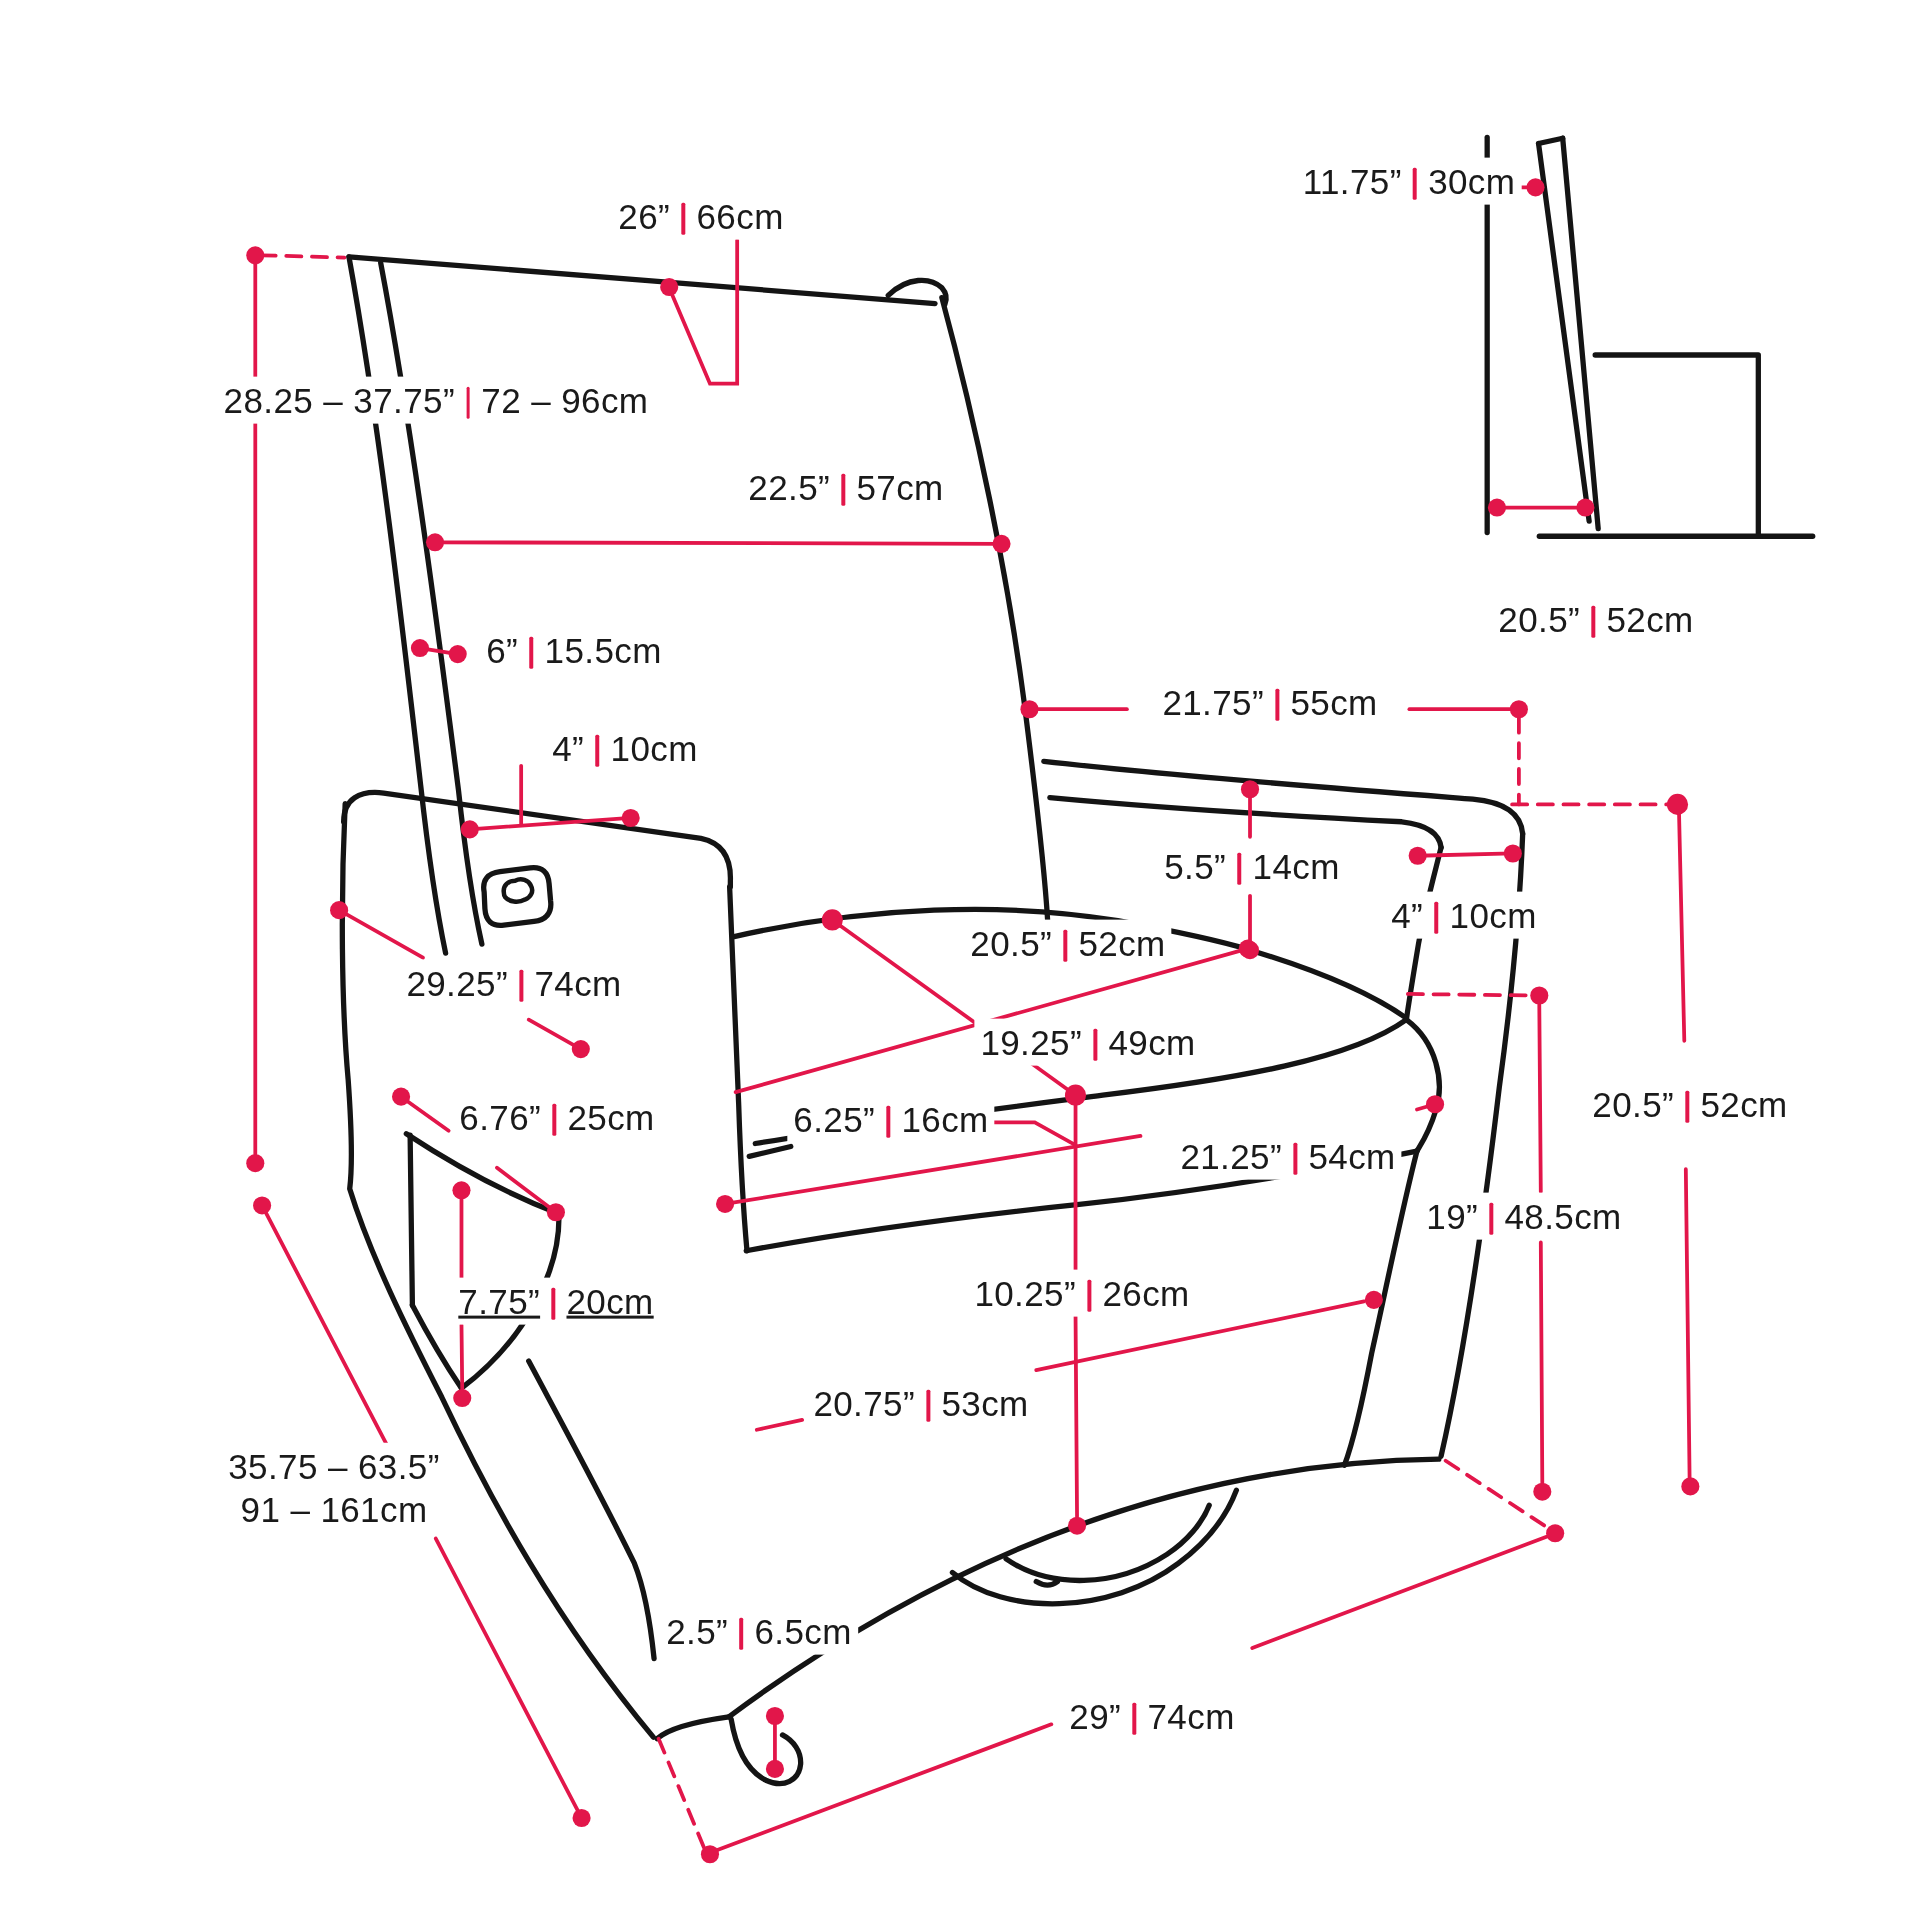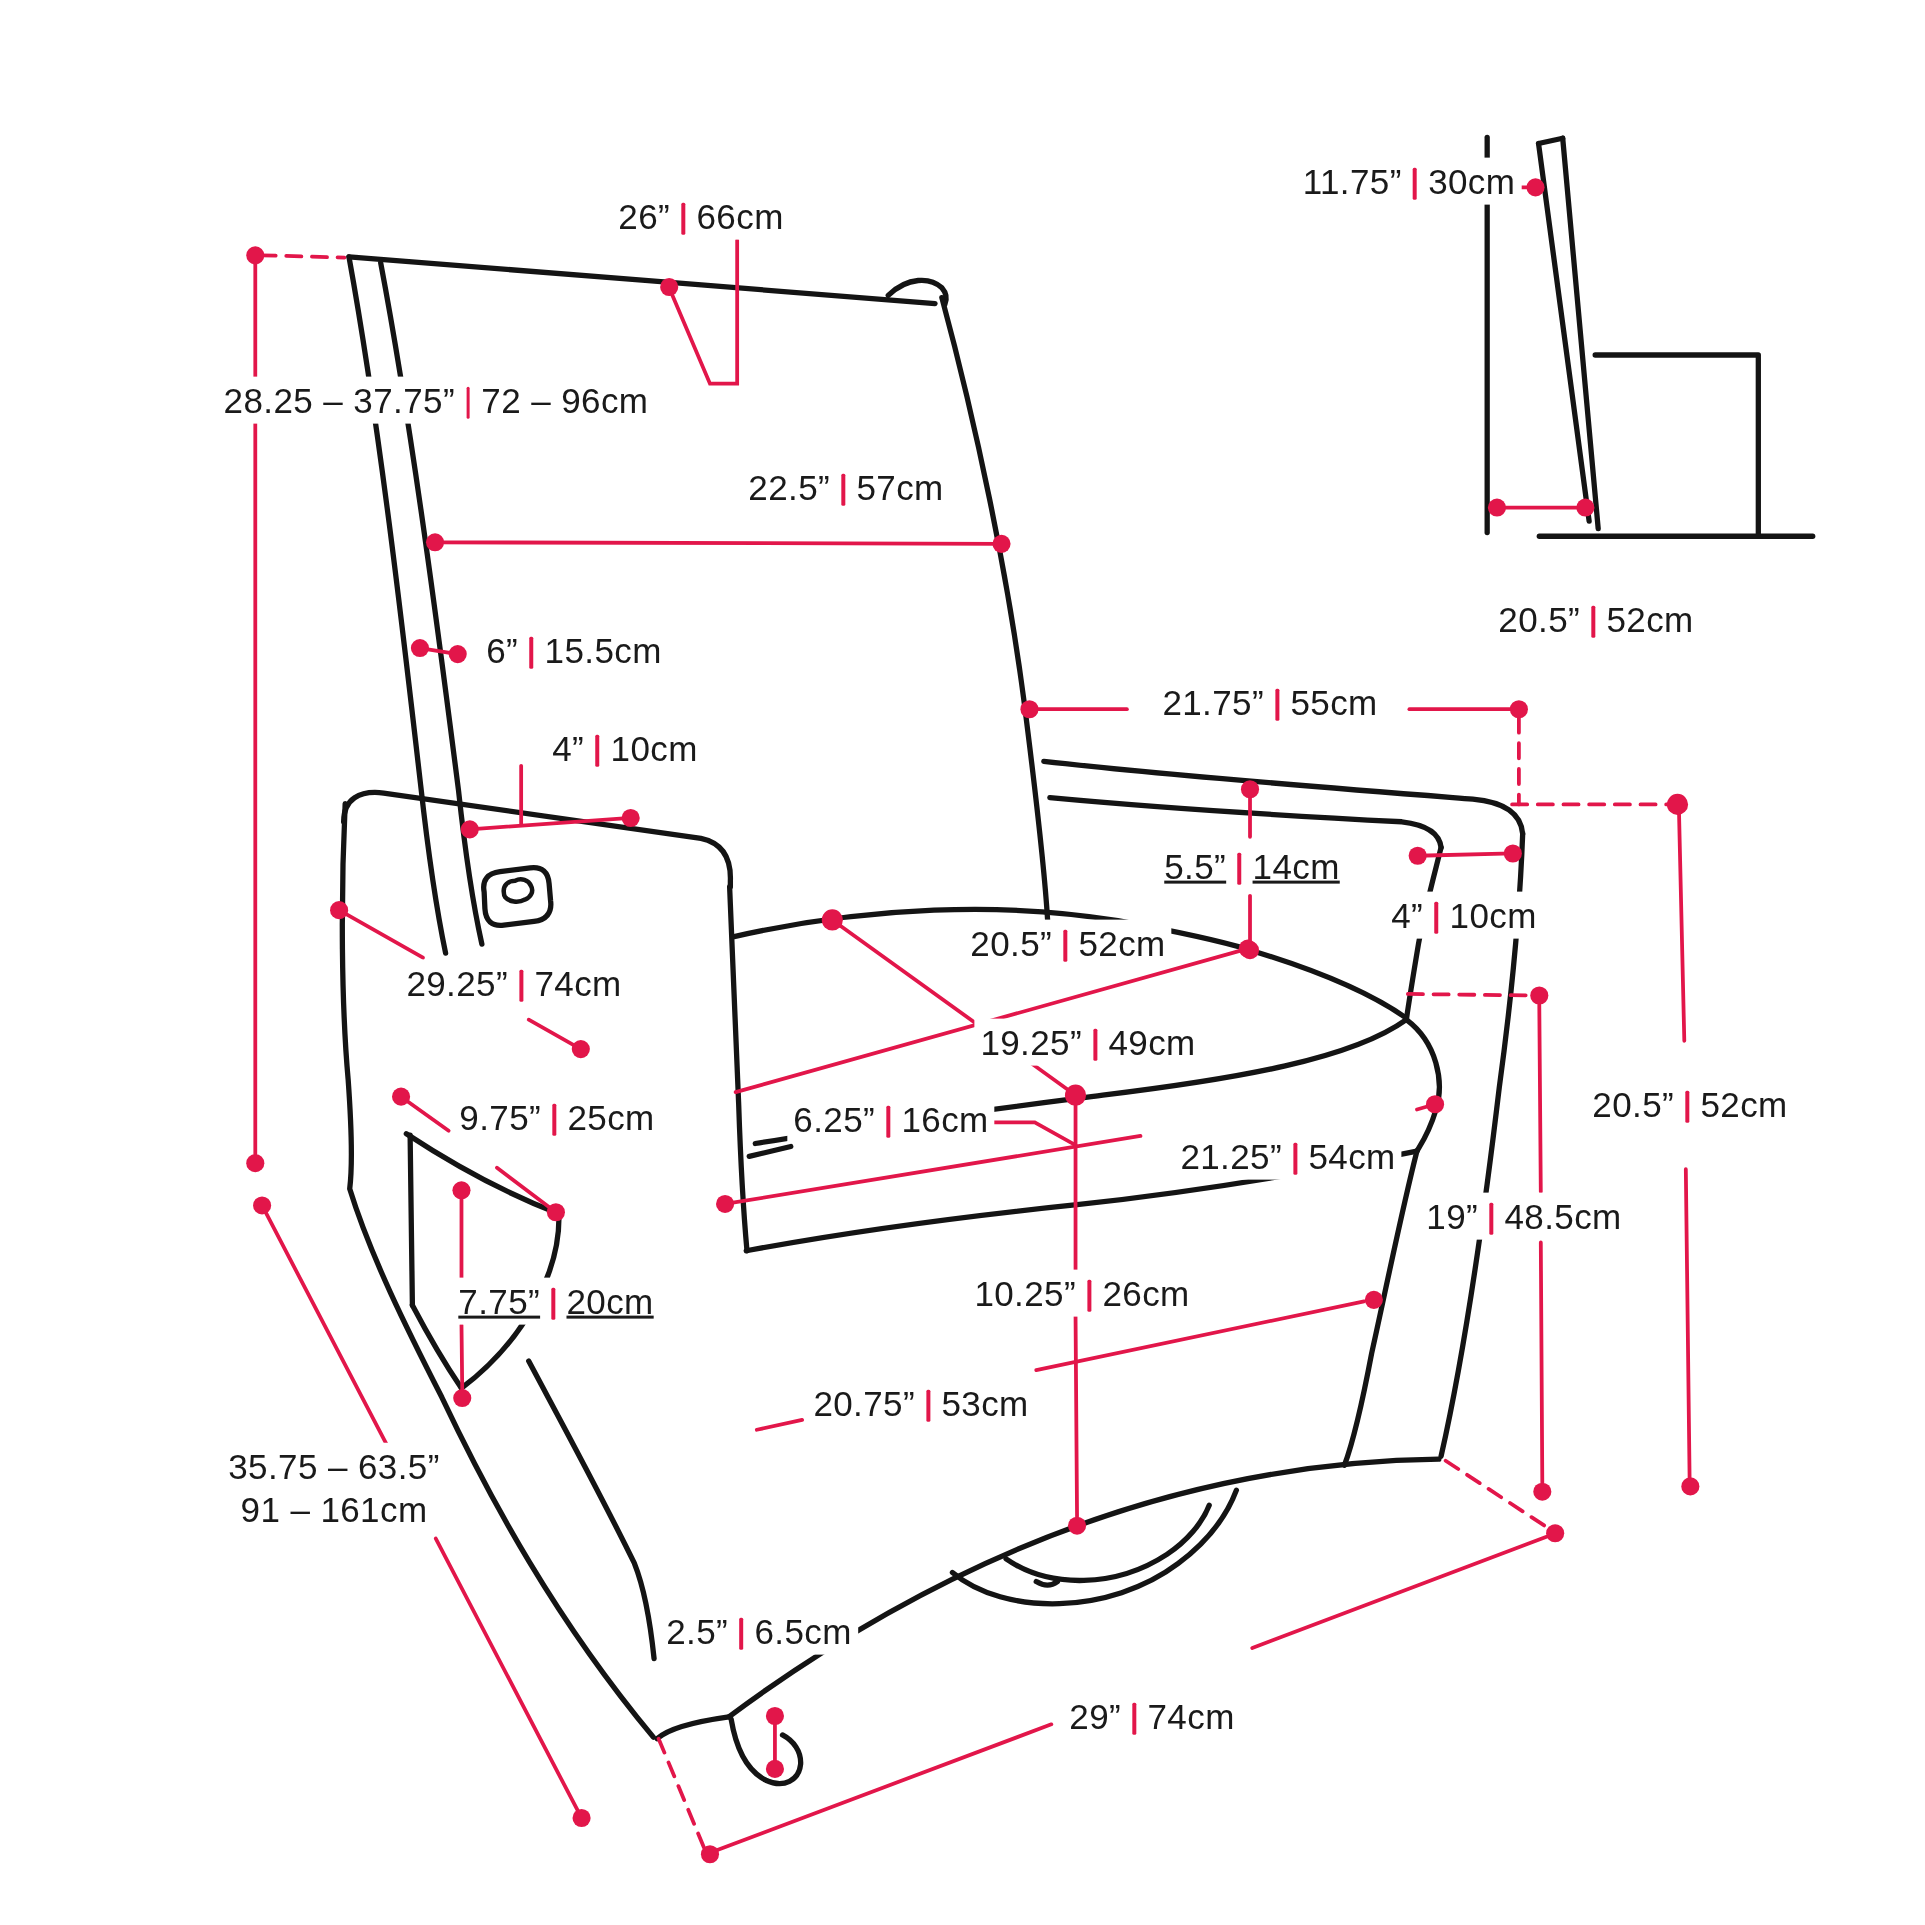--- a/index.html
+++ b/index.html
@@ -212,30 +212,30 @@
     </g>
   </svg>
 
   <div id="labels">
       <div class="dim-label" style="left: 398px; top: 400px; margin-left: 38px;"><span>28.25 – 37.75”</span><span class="bar"></span><span>72 – 96cm</span></div>
       <div class="dim-label" style="left: 701px; top: 216px;"><span>26”</span><span class="bar"></span><span>66cm</span></div>
       <div class="dim-label" style="left: 846px; top: 487px;"><span>22.5”</span><span class="bar"></span><span>57cm</span></div>
       <div class="dim-label" style="left: 574px; top: 650px;"><span>6”</span><span class="bar"></span><span>15.5cm</span></div>
       <div class="dim-label" style="left: 625px; top: 748px;"><span>4”</span><span class="bar"></span><span>10cm</span></div>
       <div class="dim-label" style="left: 1270px; top: 702px;"><span>21.75”</span><span class="bar"></span><span>55cm</span></div>
-      <div class="dim-label" style="left: 1252px; top: 866px; text-decoration: underline;"><span>5.5”</span><span class="bar"></span><span>14cm</span></div>
+      <div class="dim-label" style="left: 1252px; top: 866px;"><span>5.5”</span><span class="bar"></span><span>14cm</span></div>
       <div class="dim-label" style="left: 1464px; top: 915px;"><span>4”</span><span class="bar"></span><span>10cm</span></div>
       <div class="dim-label" style="left: 1068px; top: 943px;"><span>20.5”</span><span class="bar"></span><span>52cm</span></div>
       <div class="dim-label" style="left: 1088px; top: 1042px;"><span>19.25”</span><span class="bar"></span><span>49cm</span></div>
       <div class="dim-label" style="left: 891px; top: 1119px;"><span>6.25”</span><span class="bar"></span><span>16cm</span></div>
       <div class="dim-label" style="left: 1288px; top: 1156px;"><span>21.25”</span><span class="bar"></span><span>54cm</span></div>
       <div class="dim-label" style="left: 1690px; top: 1104px;"><span>20.5”</span><span class="bar"></span><span>52cm</span></div>
       <div class="dim-label" style="left: 1524px; top: 1216px;"><span>19”</span><span class="bar"></span><span>48.5cm</span></div>
       <div class="dim-label" style="left: 514px; top: 983px;"><span>29.25”</span><span class="bar"></span><span>74cm</span></div>
-      <div class="dim-label" style="left: 557px; top: 1117px;"><span>9.75”</span><span class="bar"></span><span>25cm</span></div>
+      <div class="dim-label" style="left: 557px; top: 1117px;"><span>6.76”</span><span class="bar"></span><span>25cm</span></div>
       <div class="dim-label" style="left: 556px; top: 1301px; text-decoration: underline;"><span>7.75”</span><span class="bar"></span><span>20cm</span></div>
       <div class="dim-label" style="left: 1082px; top: 1293px;"><span>10.25”</span><span class="bar"></span><span>26cm</span></div>
       <div class="dim-label" style="left: 921px; top: 1403px;"><span>20.75”</span><span class="bar"></span><span>53cm</span></div>
       <div class="dim-label stack" style="left: 334px; top: 1488px;">
         <span>35.75 – 63.5”</span>
         <span>91 – 161cm</span>
       </div>
       <div class="dim-label" style="left: 759px; top: 1631px;"><span>2.5”</span><span class="bar"></span><span>6.5cm</span></div>
       <div class="dim-label" style="left: 1152px; top: 1716px;"><span>29”</span><span class="bar"></span><span>74cm</span></div>
       <div class="dim-label" style="left: 1362px; top: 181px; margin-left: 47px;"><span>11.75”</span><span class="bar"></span><span>30cm</span></div>

